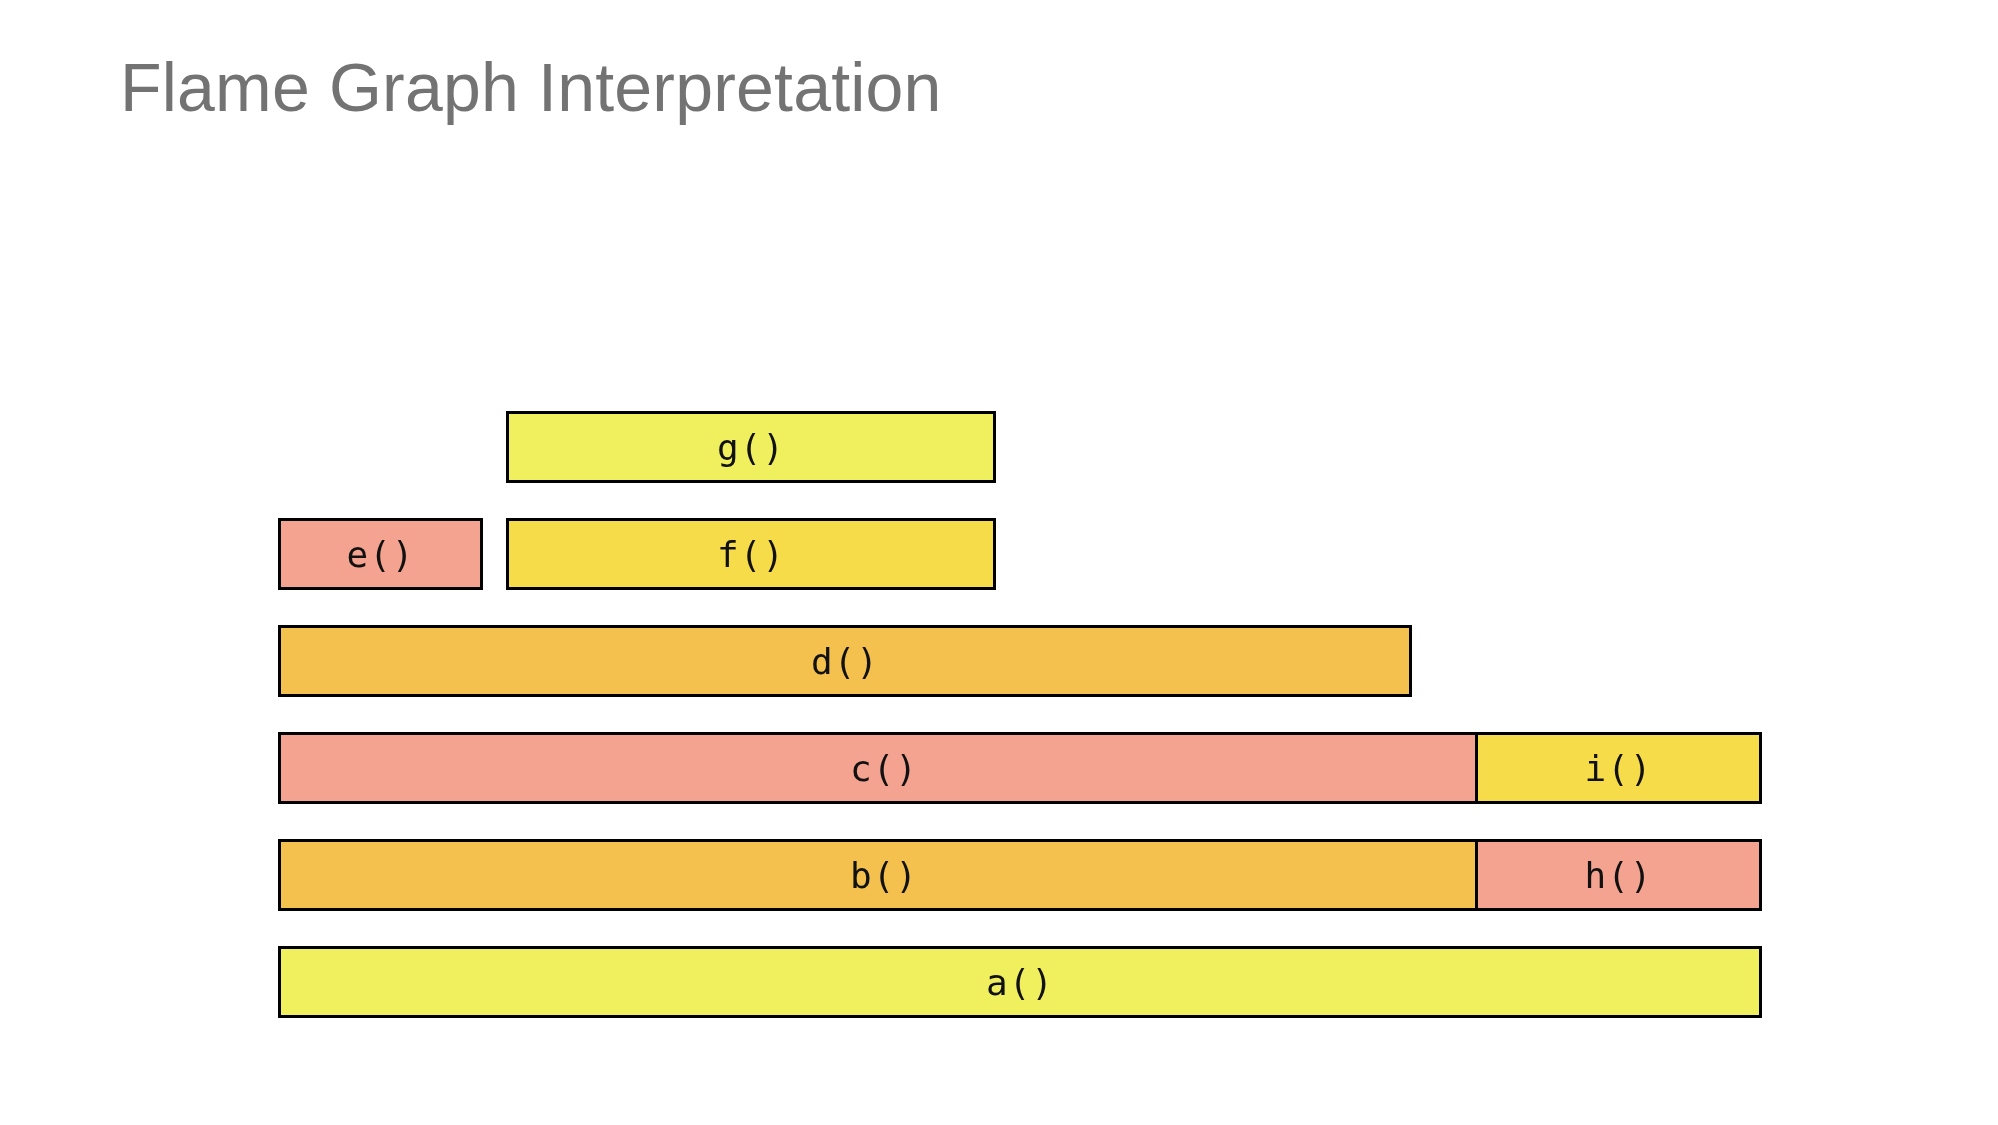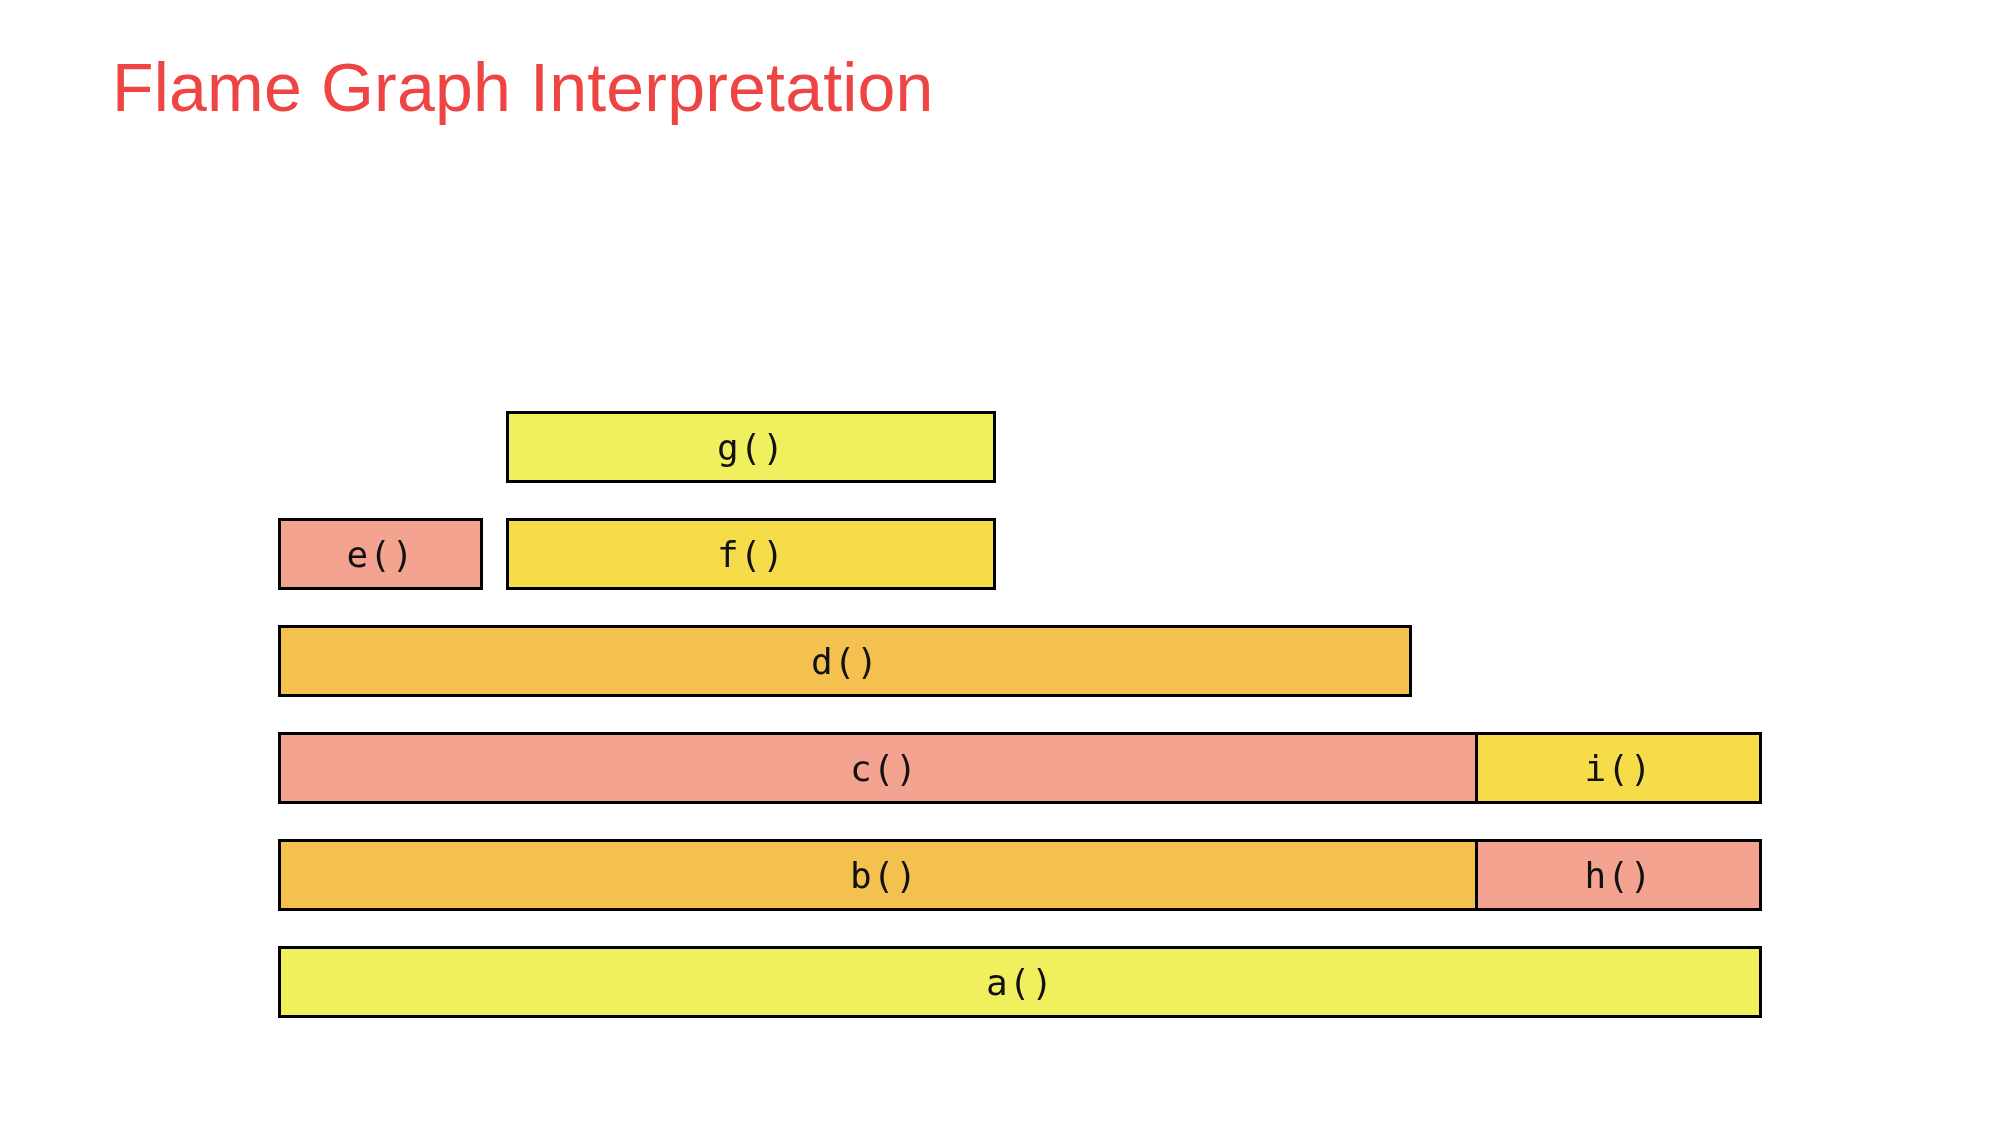--- a/index.html
+++ b/index.html
@@ -16,26 +16,26 @@
   }
 
   #slide {
     position: absolute;
     inset: 0;
     background: #ffffff;
   }
 
   #slide-title {
     position: absolute;
-    left: 112px;
+    left: 120px;
     top: 48px;
     font-family: "Liberation Sans", sans-serif;
     font-size: 68px;
     font-weight: 400;
-    color: #ef4444;
+    color: #737373;
     letter-spacing: 0.2px;
     line-height: 1.15;
     white-space: nowrap;
   }
 
   #flamegraph {
     position: absolute;
     left: 0;
     top: 0;
     width: 1998px;

